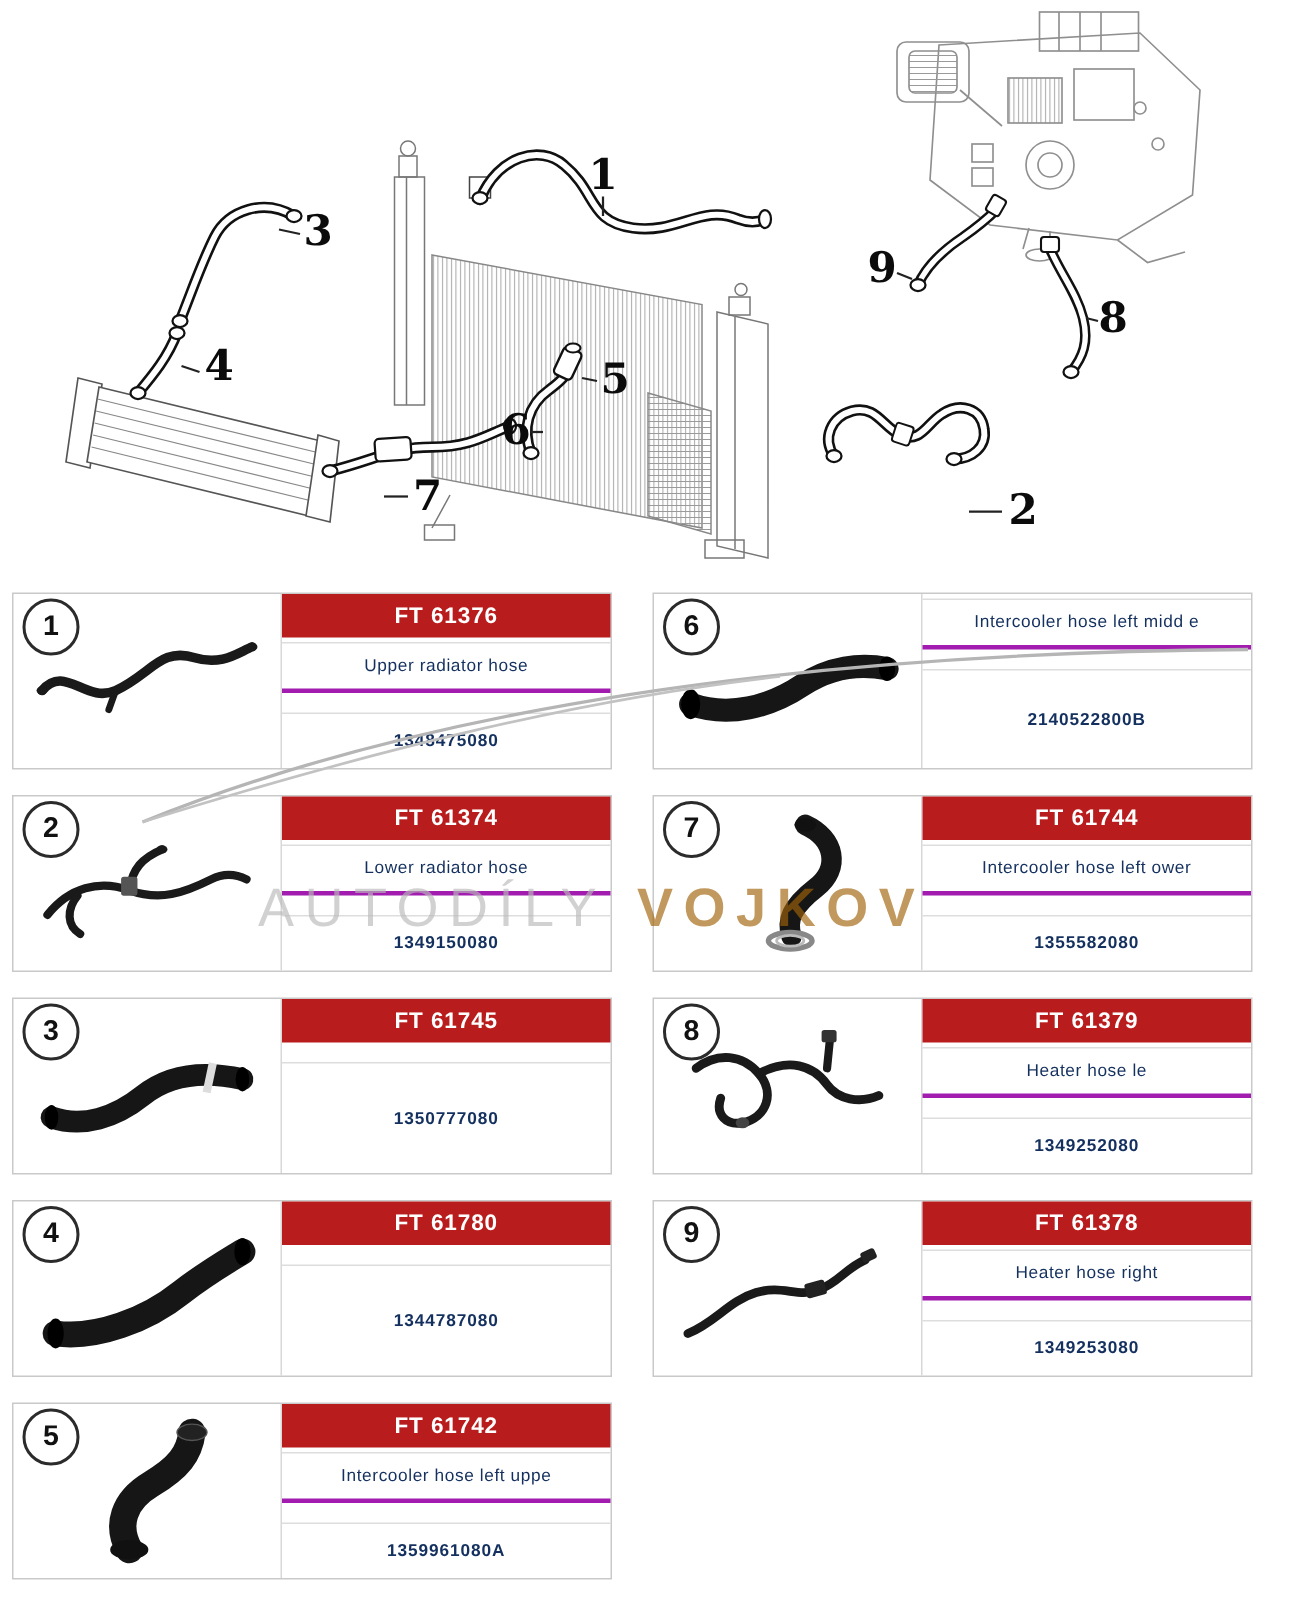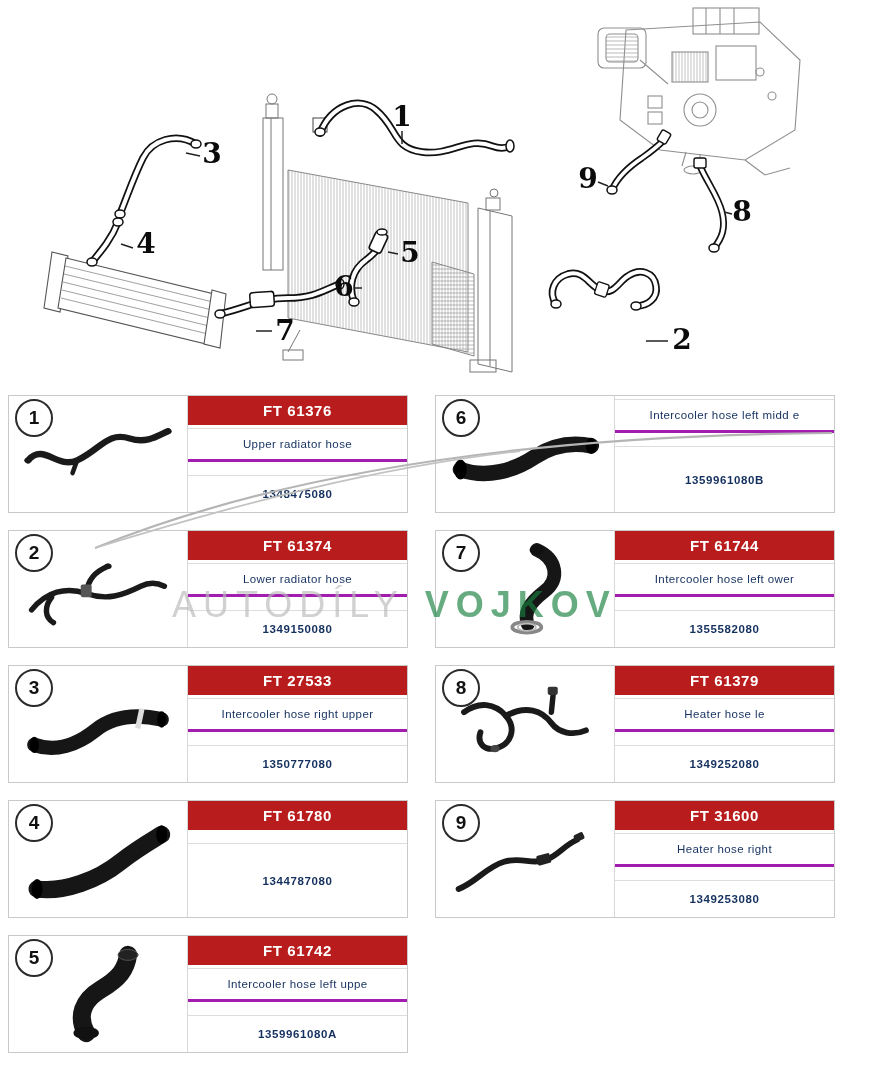--- a/index.html
+++ b/index.html
@@ -16,21 +16,21 @@
   .info{flex:1;display:flex;flex-direction:column;border-left:1px solid #d8d8d8;box-sizing:border-box;}
   .part-no{height:29px;background:#b91c1c;color:#fff;font-weight:bold;font-size:15px;display:flex;
            align-items:center;justify-content:center;letter-spacing:0.6px;}
   .desc{margin-top:3px;border-top:1px solid #ddd;border-bottom:3px solid #a21caf;height:30px;display:flex;
         align-items:center;justify-content:center;font-size:11.5px;color:#14305e;letter-spacing:0.4px;}
   .oem{flex:1;margin-top:13px;border-top:1px solid #ddd;display:flex;align-items:center;justify-content:center;
        font-weight:bold;font-size:11.5px;color:#14305e;letter-spacing:0.6px;}
   .watermark{position:absolute;top:584px;left:172px;z-index:3;pointer-events:none;display:flex;gap:20px;
              align-items:baseline;font-size:36px;letter-spacing:7px;opacity:0.65;}
   .wm1{color:#b9b9b9;font-weight:normal;}
-  .wm2{color:#15803d;font-weight:bold;}
+  .wm2{color:#a16207;font-weight:bold;}
   .swoosh{position:absolute;top:395px;left:0;z-index:3;pointer-events:none;}
   svg text.callout{font-family:"DejaVu Serif",serif;font-weight:bold;font-size:28px;fill:#0b0b0b;}
 </style>
 </head>
 <body>
 
 <div class="page">
 
   <div class="diagram">
     <svg width="874" height="395" viewBox="0 0 874 395">
@@ -235,22 +235,21 @@
           </div>
         <div class="photo">
           <svg width="160" height="100" viewBox="0 0 170 110" fill="none" stroke-linecap="round">
             <path d="M15,78 C38,86 62,78 82,62 C102,46 128,44 155,50" stroke="#161616" stroke-width="16"></path>
             <rect x="128" y="38" width="6" height="22" fill="#ddd" transform="rotate(12 131 49)"></rect>
             <ellipse cx="155" cy="50" rx="5" ry="9" fill="#000"></ellipse>
             <ellipse cx="15" cy="78" rx="5" ry="9" fill="#000"></ellipse>
           </svg>
         </div>
         <div class="info">
-          <div class="part-no">FT 27533</div>
-          <div class="desc">Intercooler hose right upper</div>
+          <div class="part-no">FT 61745</div>
           <div class="oem">1350777080</div>
         </div>
       </div>
 
       <div class="card">
         <div class="badge">
             <span>4</span>
           </div>
         <div class="photo">
           <svg width="160" height="100" viewBox="0 0 170 110" fill="none" stroke-linecap="round">
@@ -293,21 +292,21 @@
           </div>
         <div class="photo">
           <svg width="160" height="100" viewBox="0 0 170 110" fill="none" stroke-linecap="round">
             <path d="M14,72 C42,82 72,74 96,58 C116,45 138,42 158,46" stroke="#161616" stroke-width="17"></path>
             <ellipse cx="14" cy="72" rx="7" ry="11" fill="#000"></ellipse>
             <ellipse cx="158" cy="46" rx="6" ry="9" fill="#000"></ellipse>
           </svg>
         </div>
         <div class="info">
           <div class="desc">Intercooler hose left midd e</div>
-          <div class="oem">1359961080B</div>
+          <div class="oem">2140522800B</div>
         </div>
       </div>
 
       <div class="card">
         <div class="badge">
             <span>7</span>
           </div>
         <div class="photo">
           <svg width="160" height="100" viewBox="0 0 170 110" fill="none" stroke-linecap="round">
             <path d="M98,12 C120,22 124,44 106,58 C88,72 84,82 88,94" stroke="#161616" stroke-width="15"></path>
@@ -348,21 +347,21 @@
             <span>9</span>
           </div>
         <div class="photo">
           <svg width="160" height="100" viewBox="0 0 170 110" fill="none" stroke-linecap="round">
             <path d="M12,88 C32,80 42,64 62,58 C82,52 92,62 108,56 C122,51 128,40 142,34" stroke="#1a1a1a" stroke-width="6.5"></path>
             <rect x="98" y="50" width="15" height="11" rx="2" fill="#222" transform="rotate(-15 105 55)"></rect>
             <rect x="139" y="27" width="11" height="8" rx="2" fill="#222" transform="rotate(-25 144 31)"></rect>
           </svg>
         </div>
         <div class="info">
-          <div class="part-no">FT 31600</div>
+          <div class="part-no">FT 61378</div>
           <div class="desc">Heater hose right</div>
           <div class="oem">1349253080</div>
         </div>
       </div>
 
     </div>
   </div>
 </div>
 
 </body></html>

